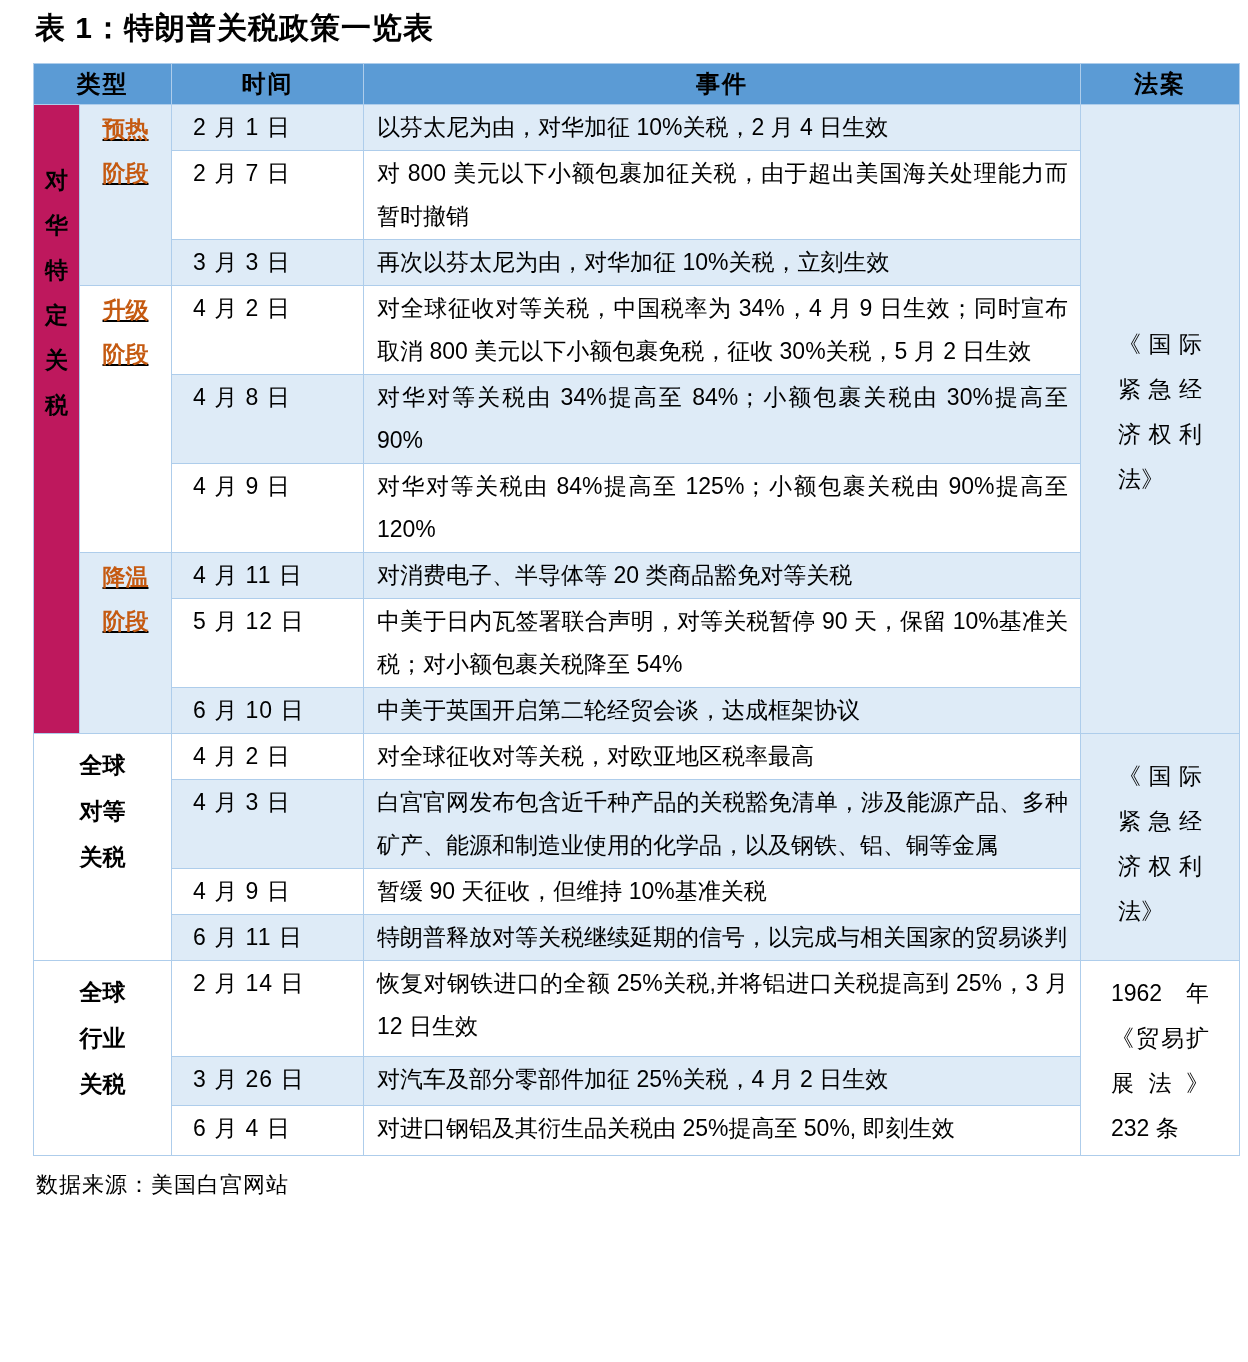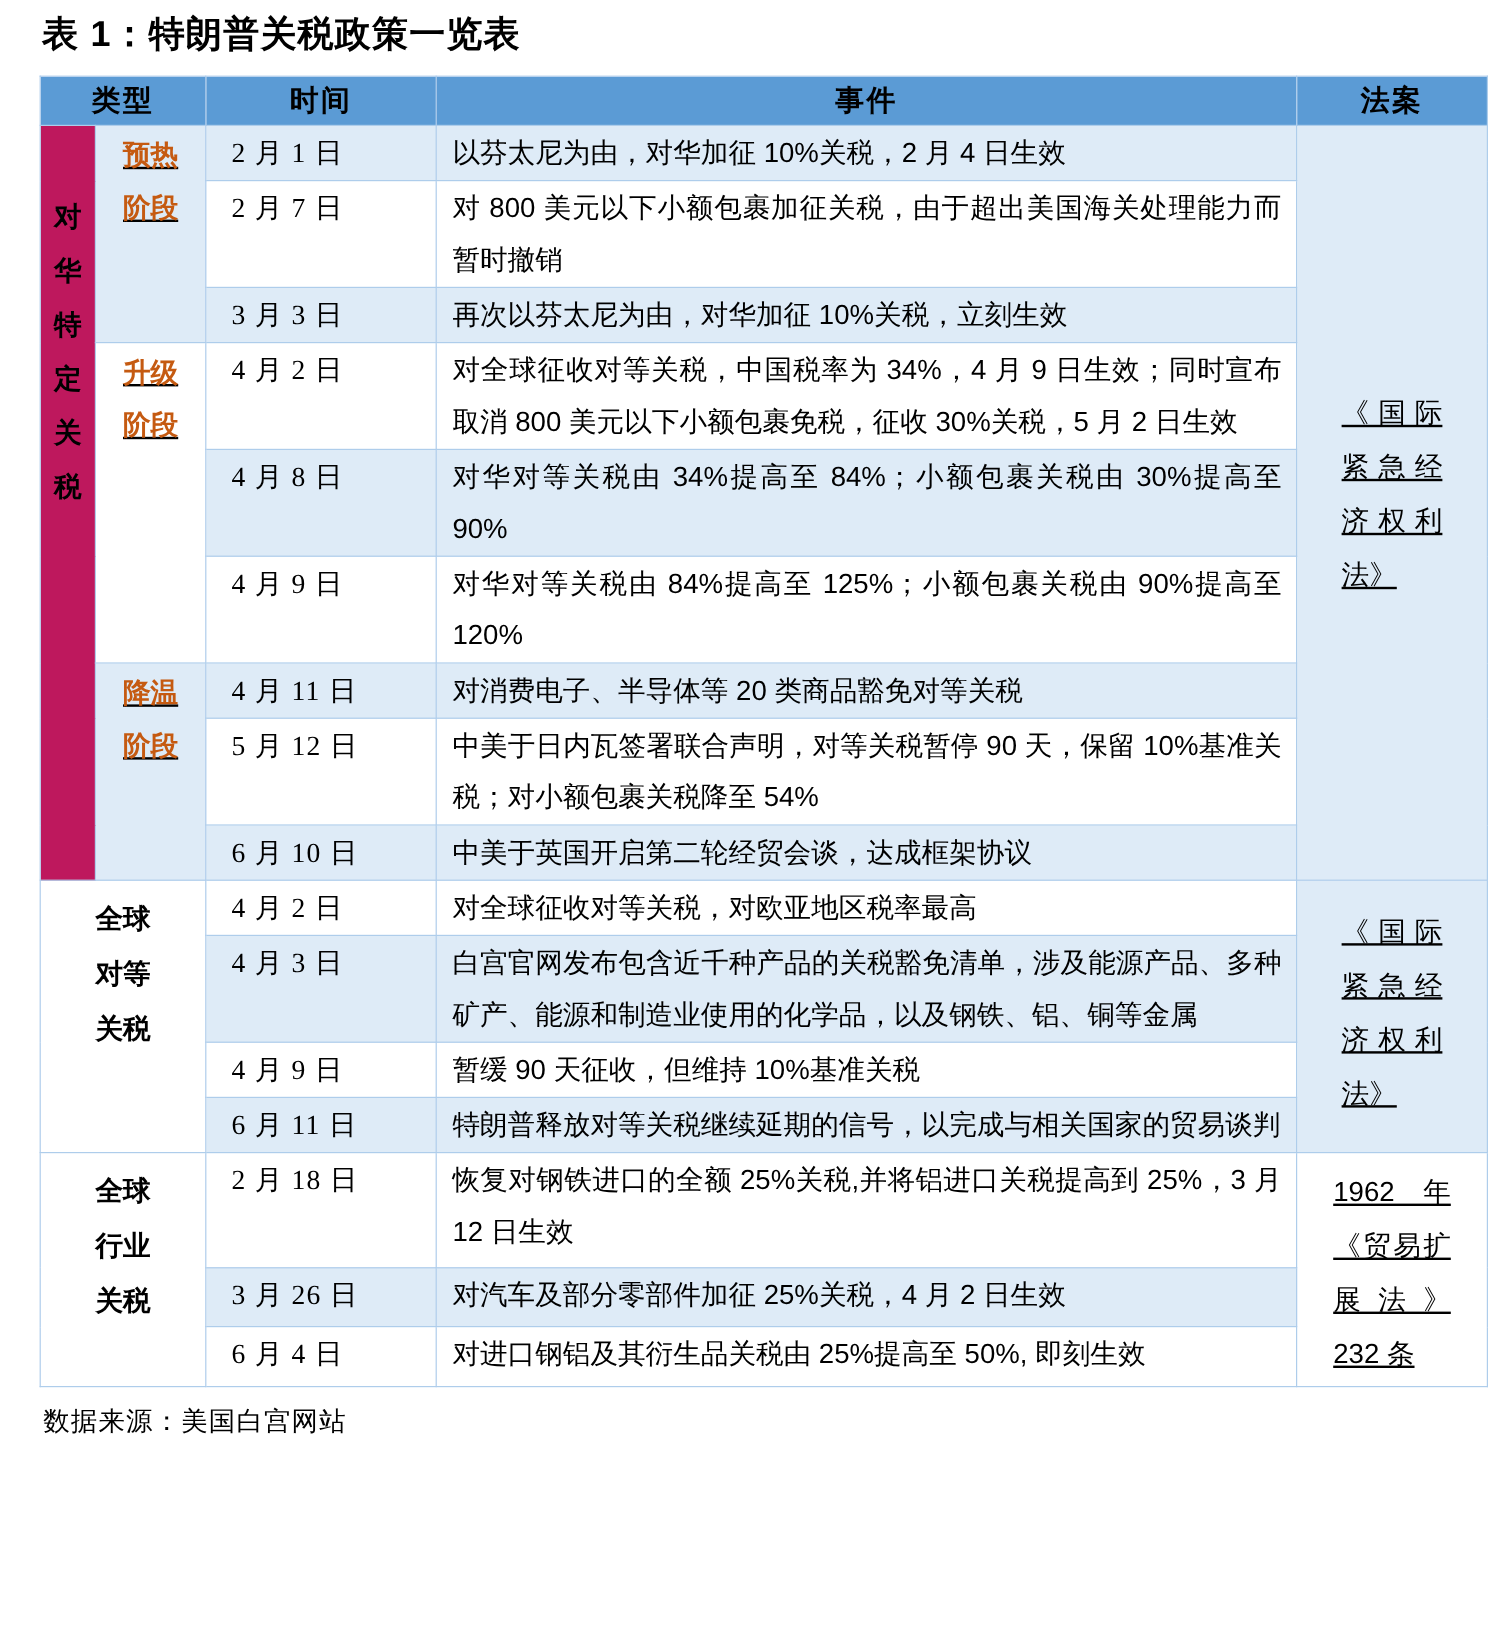--- a/index.html
+++ b/index.html
@@ -6,29 +6,29 @@
   body{font-family:"Liberation Sans","DejaVu Sans",sans-serif;color:#000;}
   .page{padding:6px 0 0 33px;}
   .title{font-size:30px;font-weight:700;letter-spacing:1px;margin:2px 0 14px 2px;}
   table.tariff{border-collapse:collapse;table-layout:fixed;width:1206px;}
   table.tariff td,table.tariff th{border:1.5px solid #aecdeb;box-sizing:border-box;}
   th.hdr{background:#5b9bd5;height:41px;font-size:24px;font-weight:700;color:#000;
          border-color:#7caedc;border-bottom-color:#9cc3e6;text-align:center;letter-spacing:2px;}
   td{font-size:23px;line-height:43px;vertical-align:top;padding:1px 8px;}
   td.lb{background:#deebf7;}
   td.wh{background:#ffffff;}
-  td.date{padding-left:21px;white-space:nowrap;letter-spacing:1px;font-family:Liberation Serif, serif;}
+  td.date{padding-left:21px;white-space:nowrap;letter-spacing:1px;}
   td.event{padding-left:13px;padding-right:12px;text-align:justify;}
   td.vert{background:#be185d;padding:0;}
   .vtext{width:1.1em;margin:53px auto 0;word-break:break-all;font-weight:700;line-height:45px;text-align:center;}
   td.phase{padding:2px 0 0;text-decoration:underline;}
   .ptext{width:2.15em;margin:0 auto;word-break:break-all;font-weight:700;color:#c55a11;line-height:44px;text-align:center;}
   td.typec{background:#ffffff;padding:8px 0 0;}
   .ttext{width:2.15em;margin:0 auto;word-break:break-all;font-weight:700;line-height:46px;text-align:center;}
-  td.law{padding:4px;text-decoration:underline;}
+  td.law{padding:4px;}
   td.law-s1{background:#deebf7;}
   td.law-s2{background:#deebf7;}
   td.law-s3{background:#ffffff;}
   .lawtext{margin:0 auto;text-align:justify;line-height:45px;word-break:break-all;}
   td.law-s1 .lawtext{width:84px;padding-top:213px;}
   td.law-s2 .lawtext{width:84px;padding-top:16px;}
   td.law-s3 .lawtext{width:98px;padding-top:6px;word-break:normal;}
   .source{font-size:22px;margin:14px 0 0 3px;letter-spacing:1px;}
 </style>
 </head>
@@ -125,21 +125,21 @@
     </tr>
     <tr>
       <td class="date lb">6 月 11 日</td>
       <td class="event lb">特朗普释放对等关税继续延期的信号，以完成与相关国家的贸易谈判</td>
     </tr>
 
     <tr>
       <td class="typec" colspan="2" rowspan="3">
         <div class="ttext">全球行业关税</div>
       </td>
-      <td class="date wh">2 月 18 日</td>
+      <td class="date wh">2 月 14 日</td>
       <td class="event wh">恢复对钢铁进口的全额 25%关税,并将铝进口关税提高到 25%，3 月 12 日生效</td>
       <td class="law law-s3" rowspan="3">
         <div class="lawtext">1962 年《贸易扩展法》232 条</div>
       </td>
     </tr>
     <tr>
       <td class="date lb">3 月 26 日</td>
       <td class="event lb">对汽车及部分零部件加征 25%关税，4 月 2 日生效</td>
     </tr>
     <tr>

